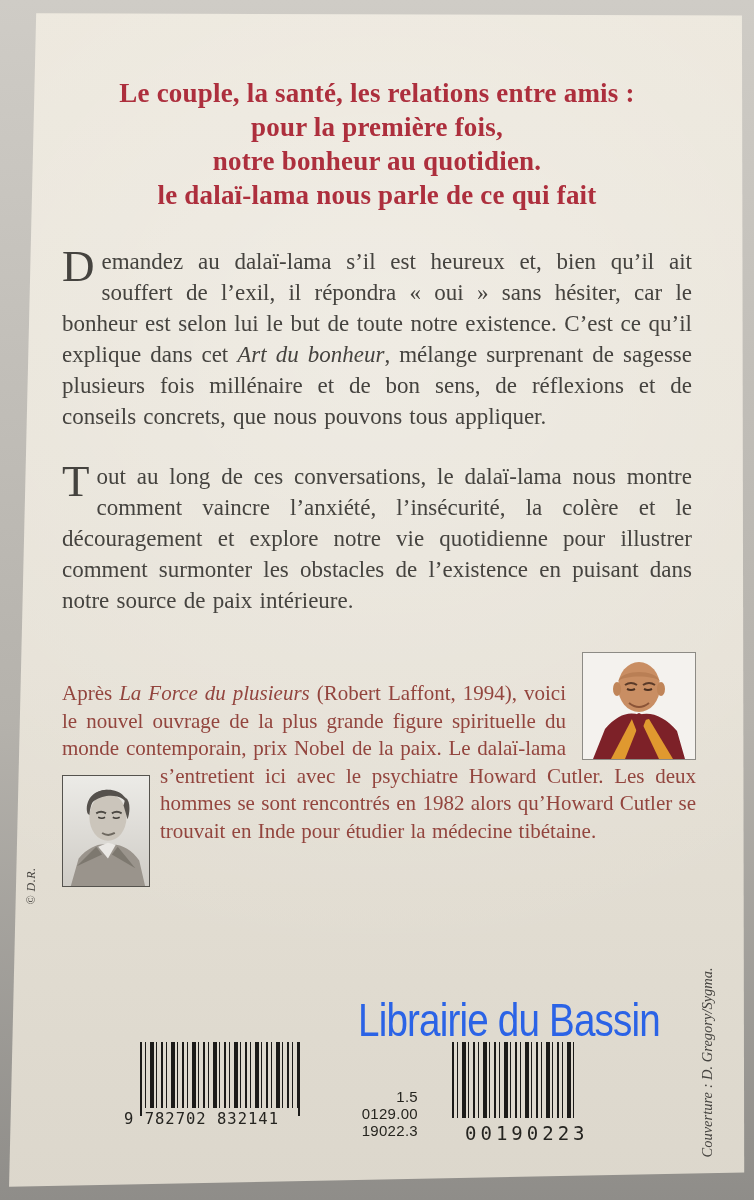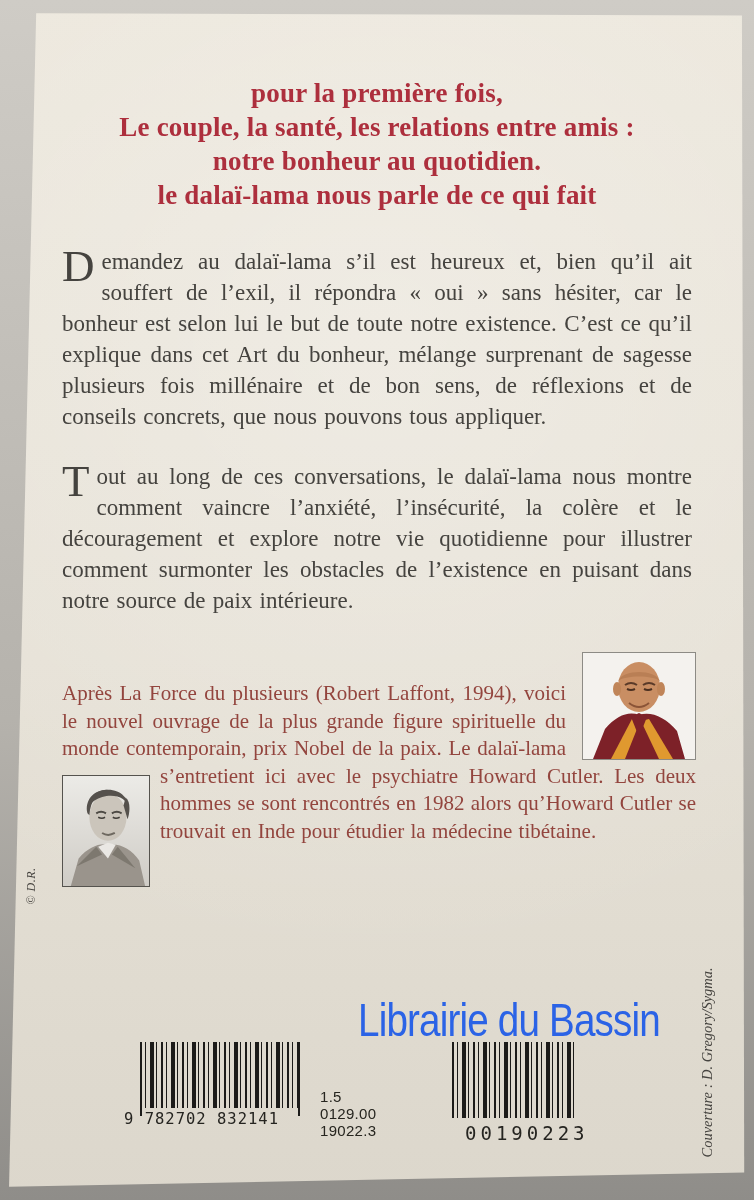--- a/index.html
+++ b/index.html
@@ -27,21 +27,21 @@
     position:absolute;left:62px;width:630px;
     color:var(--body_text,#45433f);
     font-size:23px;line-height:31px;text-align:justify;word-spacing:1.5px;
   }
   .p1{top:246px;}
   .p2{top:461px;}
   .dropcap{
     float:left;font-size:45px;line-height:37px;padding:2px 7px 0 0;
     color:var(--body_text,#45433f);
   }
-  .ital{}
+  .ital{font-style:italic;}
   
   .author{
     position:absolute;left:62px;top:680px;width:634px;
     color:var(--author_red,#93453e);
     font-size:21px;line-height:27.5px;text-align:justify;word-spacing:1px;
   }
   .photo-dl{
     float:right;width:114px;height:108px;margin:-28px 0 2px 16px;
     border:1px solid #8d8b85;background:#f4f2ee;box-sizing:border-box;
   }
@@ -97,33 +97,33 @@
   .club{
     position:absolute;left:330px;top:1045px;width:98px;height:42px;
     background:var(--club_bg,#151412);color:var(--club_text,#f5f4f1);
     display:flex;align-items:baseline;justify-content:center;
     font-family:"Liberation Serif",serif;line-height:42px;
   }
   .club .le{font-size:13px;letter-spacing:.5px;align-self:center;margin-top:4px;}
   .club .c{font-size:31px;margin-left:1px;align-self:center;}
   .club .lub{font-size:18px;letter-spacing:.5px;align-self:center;margin-top:3px;}
   .club-nums{
-    position:absolute;left:320px;top:1088px;width:118px;text-align:left;
+    position:absolute;left:300px;top:1088px;width:118px;text-align:right;
     font-family:"Liberation Sans",sans-serif;font-size:15px;line-height:17px;
     font-weight:500;color:#26251f;letter-spacing:.3px;
   }
 </style>
 </head>
 <body>
 
 <div class="book">
 
   <div class="headline">
+    <div>Le couple, la santé, les relations entre amis :</div>
     <div>pour la première fois,</div>
-    <div>Le couple, la santé, les relations entre amis :</div>
     <div>notre bonheur au quotidien.</div>
     <div>le dalaï-lama nous parle de ce qui fait</div>
   </div>
 
   <div class="para p1">
     <span class="dropcap">D</span><span>emandez au dalaï-lama s’il est heureux et, bien qu’il ait souffert de l’exil, il répondra « oui » sans hésiter, car le bonheur est selon lui le but de toute notre existence. C’est ce qu’il explique dans cet </span><span class="ital">Art du bonheur</span><span>, mélange surprenant de sagesse plusieurs fois millénaire et de bon sens, de réflexions et de conseils concrets, que nous pouvons tous appliquer.</span>
   </div>
 
   <div class="para p2">
     <span class="dropcap">T</span><span>out au long de ces conversations, le dalaï-lama nous montre comment vaincre l’anxiété, l’insécurité, la colère et le découragement et explore notre vie quotidienne pour illustrer comment surmonter les obstacles de l’existence en puisant dans notre source de paix intérieure.</span>

